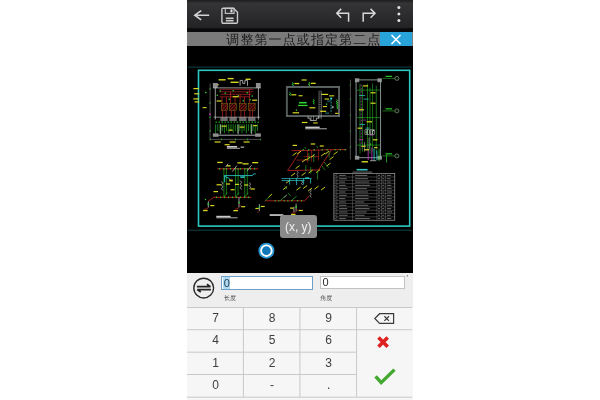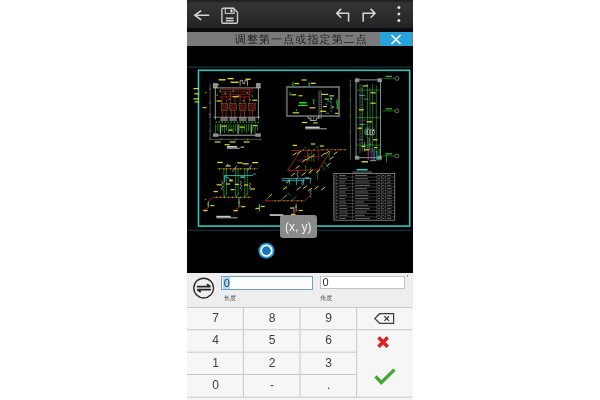--- a/index.html
+++ b/index.html
@@ -45,21 +45,21 @@
       <circle cx="399.3" cy="14" r="1.5"></circle>
       <circle cx="399.3" cy="20.6" r="1.5"></circle>
     </g>
   </svg>
 
   <div class="abs" style="left:0;top:29px;width:225.2px;height:2.6px;background:#0a0a0a;"></div>
 
   <div class="abs" style="left:0;top:31.6px;width:225.2px;height:14.8px;background:#7a7a7a;"></div>
 
   <div class="abs" style="left:34px;top:31.6px;width:160px;height:14.8px;line-height:15px;
-       text-align:center;font-size:11px;letter-spacing:1.1px;color:rgba(27,27,27,0.99);">调整第一点或指定第二点</div>
+       text-align:right;font-size:13px;letter-spacing:1.1px;color:rgba(27,27,27,0.99);">调整第一点或指定第二点</div>
 
   <div class="abs" style="left:192.8px;top:31.6px;width:32px;height:14.8px;background:#29a4da;"></div>
   <svg class="abs" style="left:192.8px;top:31.6px;" width="32" height="14.8" viewBox="0 0 32 14.8">
     <path d="M11.5 3 L20.5 12 M20.5 3 L11.5 12" stroke="#fff" stroke-width="1.6" fill="none"></path>
   </svg>
 
   <svg class="abs" style="left:0;top:46.4px;" width="225.2" height="226.2" viewBox="187.4 46.4 225.2 226.2">
     <rect x="187.4" y="46.4" width="225.2" height="226.2" fill="#000"></rect>
 
     <g stroke="#0d4347" stroke-width="1">

